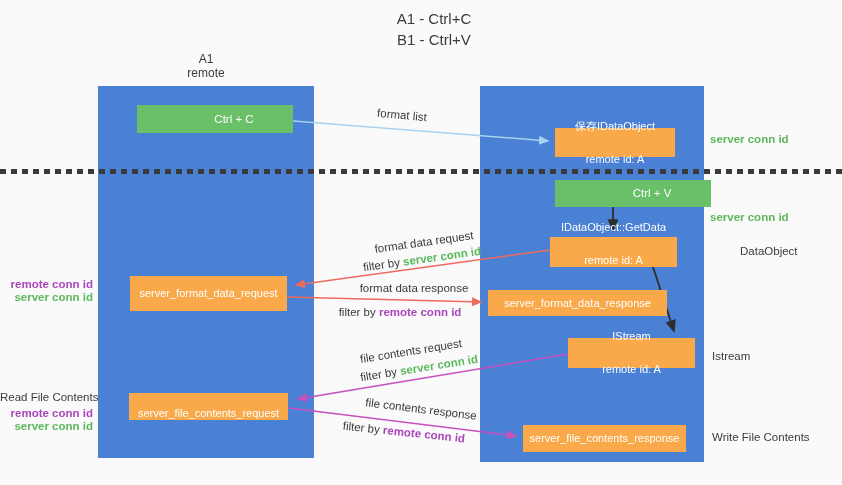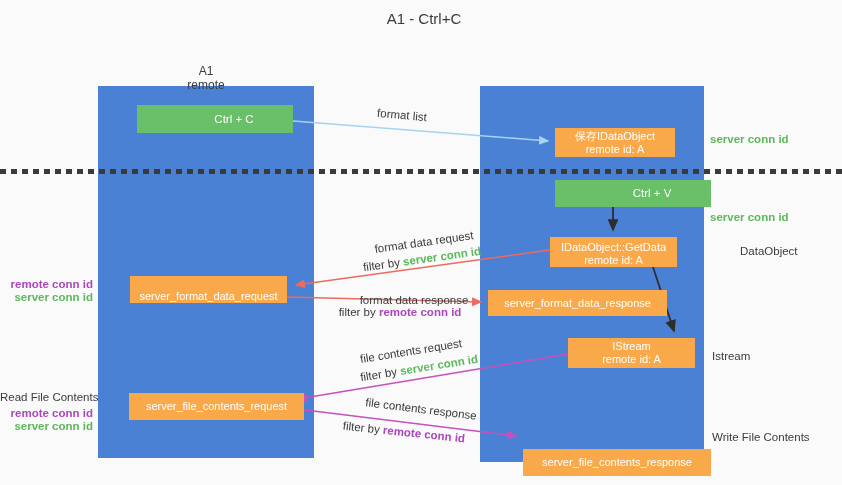--- a/index.html
+++ b/index.html
@@ -1,66 +1,67 @@
 <!DOCTYPE html>
 <html><head>
 <meta charset="utf-8">
 <style>
   html,body{margin:0;padding:0;}
   body{font-family:"Liberation Sans", sans-serif; background:#e9e9e9;}
   .canvas{position:relative;width:842px;height:485px;background:#fafafa;overflow:hidden;}
 
-  .title{position:absolute;left:284px;top:8px;width:280px;text-align:center;
+  .title{position:absolute;left:294px;top:8px;width:280px;text-align:center;
          font-size:15px;line-height:21px;color:#3b3b3b;z-index:4;}
 
   .lane{position:absolute;background:#4a81d4;z-index:1;}
   .lane-a1{left:98px;top:86px;width:216px;height:372px;}
   .lane-b1{left:480px;top:86px;width:224px;height:376px;}
 
   .lane-header{position:absolute;text-align:center;font-size:12px;line-height:14px;
                color:#3b3b3b;z-index:4;top:52px;}
-  .lane-header-a1{left:98px;width:216px;margin-top:12px;}
+  .lane-header-a1{left:98px;width:216px;}
   .lane-header-b1{left:480px;width:224px;}
 
   .dotted-divider{position:absolute;left:0;top:169px;width:842px;height:5px;z-index:5;
                   background:repeating-linear-gradient(90deg,#3a3a3a 0 6px,transparent 6px 11px);}
 
   .node{position:absolute;display:flex;flex-direction:column;align-items:center;
         justify-content:center;color:#fff;z-index:3;text-align:center;line-height:13px;}
   .node-green{background:#6abf69;font-size:11.5px;padding-left:38px;}
-  .node-orange{background:#f9a94a;font-size:11px;}
+  .node-orange{background:#f9a94a;font-size:11px;gap:20px;}
 
   .n-ctrl-c{left:137px;top:105px;width:118px;height:28px;}
   .n-save-dobj{left:555px;top:128px;width:120px;height:29px;}
   .n-ctrl-v{left:555px;top:180px;width:118px;height:27px;}
   .n-getdata{left:550px;top:237px;width:127px;height:30px;justify-content:flex-end;}
-  .n-fmt-req{left:130px;top:276px;width:157px;height:27px;justify-content:flex-end;}
+  .n-fmt-req{left:130px;top:276px;width:157px;height:35px;}
   .n-fmt-res{left:488px;top:290px;width:179px;height:26px;}
   .n-istream{left:568px;top:338px;width:127px;height:30px;}
-  .n-file-req{left:129px;top:393px;width:175px;height:27px;}
-  .n-file-res{left:523px;top:425px;width:188px;height:27px;margin-top:24px;}
+  .n-file-req{left:129px;top:393px;width:159px;height:27px;justify-content:flex-end;}
+  .n-file-res{left:523px;top:425px;width:163px;height:27px;}
 
   svg.arrows{position:absolute;left:0;top:0;z-index:2;}
 
   .edge-label{position:absolute;font-size:11.5px;color:#3b3b3b;white-space:nowrap;z-index:4;}
   .green-word{color:#5cb85c;font-weight:bold;}
   .purple-word{color:#ab47bc;font-weight:bold;}
 
   .annot{position:absolute;font-size:11.5px;white-space:nowrap;z-index:4;color:#3b3b3b;}
   .annot-green{color:#5cb85c;font-weight:bold;}
   .annot-purple{color:#ab47bc;font-weight:bold;}
   .left-col{left:0;width:93px;text-align:right;line-height:13px;}
 </style>
 </head>
 <body>
 
 <div class="canvas">
 
   <div class="title">
     <div>A1 - Ctrl+C</div>
+    <div>B1 - Ctrl+V</div>
   </div>
 
   <div class="lane-header lane-header-a1">
     <div>A1</div>
     <div>remote</div>
   </div>
 
   <div class="lane lane-a1"></div>
   <div class="lane lane-b1"></div>
 
@@ -128,21 +129,21 @@
   <div class="node node-orange n-file-res">
     <div>server_file_contents_response</div>
   </div>
 
   <div class="edge-label" style="left:402px;top:115px;transform:translate(-50%,-50%) rotate(5deg);">format list</div>
 
   <div class="edge-label" style="left:424px;top:242px;transform:translate(-50%,-50%) rotate(-8deg);">format data request</div>
 
   <div class="edge-label" style="left:422px;top:259px;transform:translate(-50%,-50%) rotate(-8deg);"><span>filter by</span>&nbsp;<span class="green-word">server conn id</span></div>
 
-  <div class="edge-label" style="left:414px;top:300px;transform:translate(-50%,-50%);">format data response</div>
+  <div class="edge-label" style="left:414px;top:288px;transform:translate(-50%,-50%);">format data response</div>
 
   <div class="edge-label" style="left:400px;top:312px;transform:translate(-50%,-50%);"><span>filter by</span>&nbsp;<span class="purple-word">remote conn id</span></div>
 
   <div class="edge-label" style="left:411px;top:351px;transform:translate(-50%,-50%) rotate(-9deg);">file contents request</div>
 
   <div class="edge-label" style="left:419px;top:368px;transform:translate(-50%,-50%) rotate(-9deg);"><span>filter by</span>&nbsp;<span class="green-word">server conn id</span></div>
 
   <div class="edge-label" style="left:421px;top:409px;transform:translate(-50%,-50%) rotate(7deg);">file contents response</div>
 
   <div class="edge-label" style="left:404px;top:432px;transform:translate(-50%,-50%) rotate(6deg);"><span>filter by</span>&nbsp;<span class="purple-word">remote conn id</span></div>

